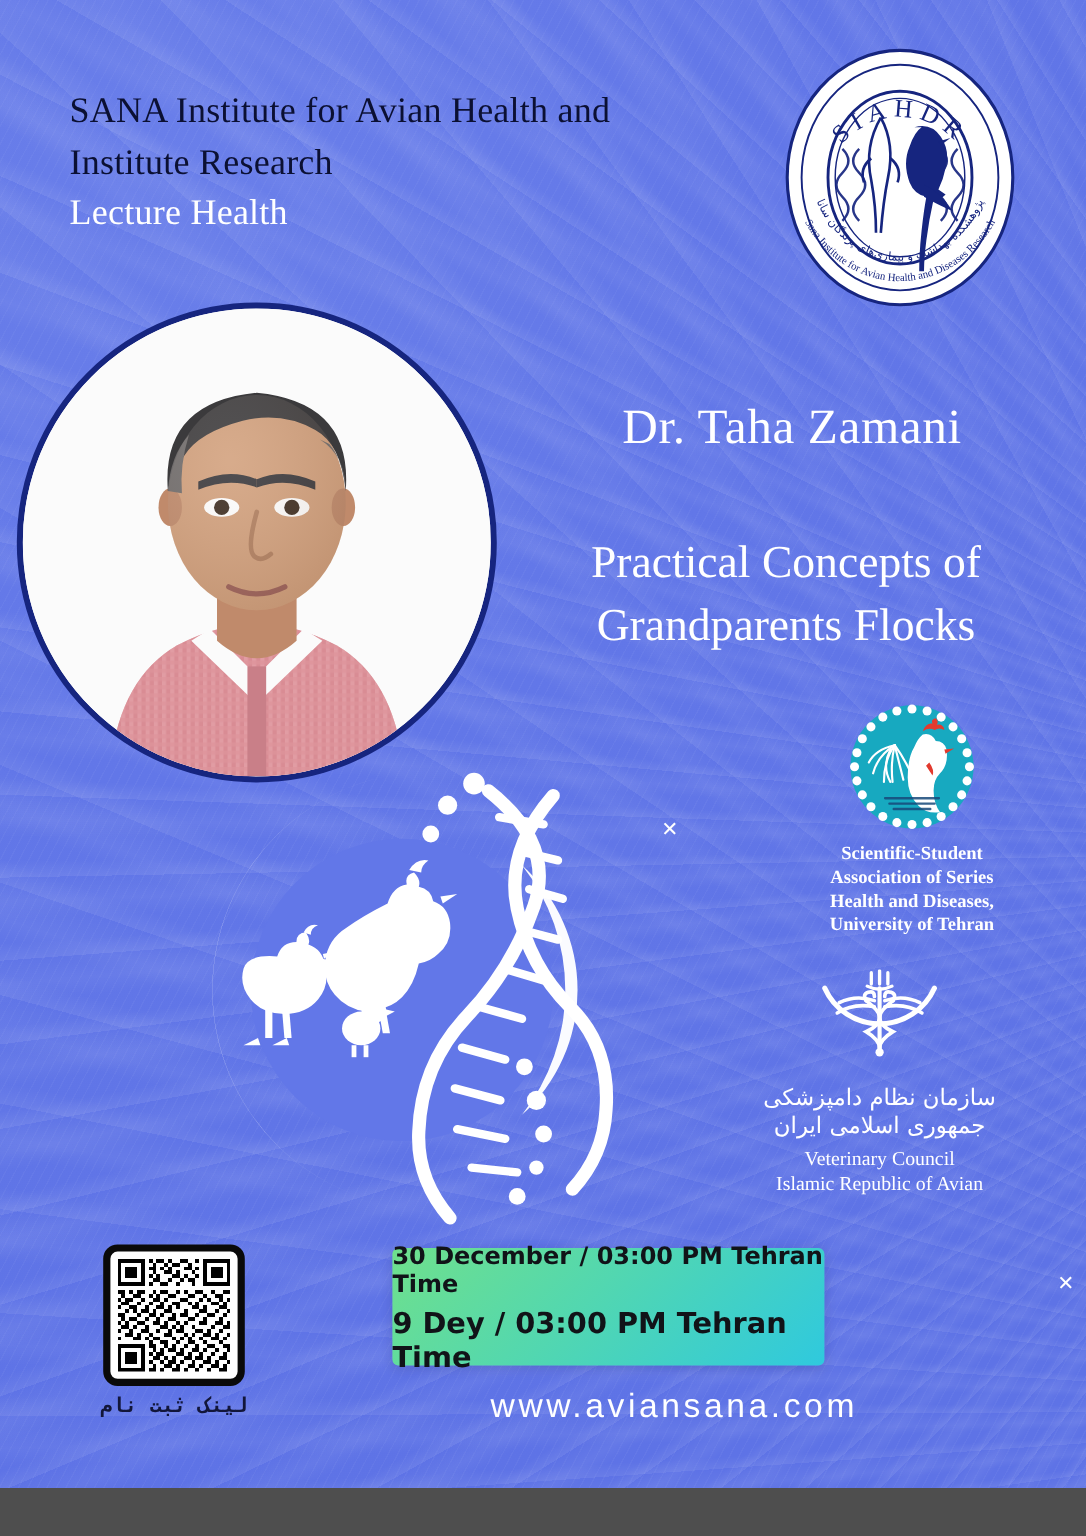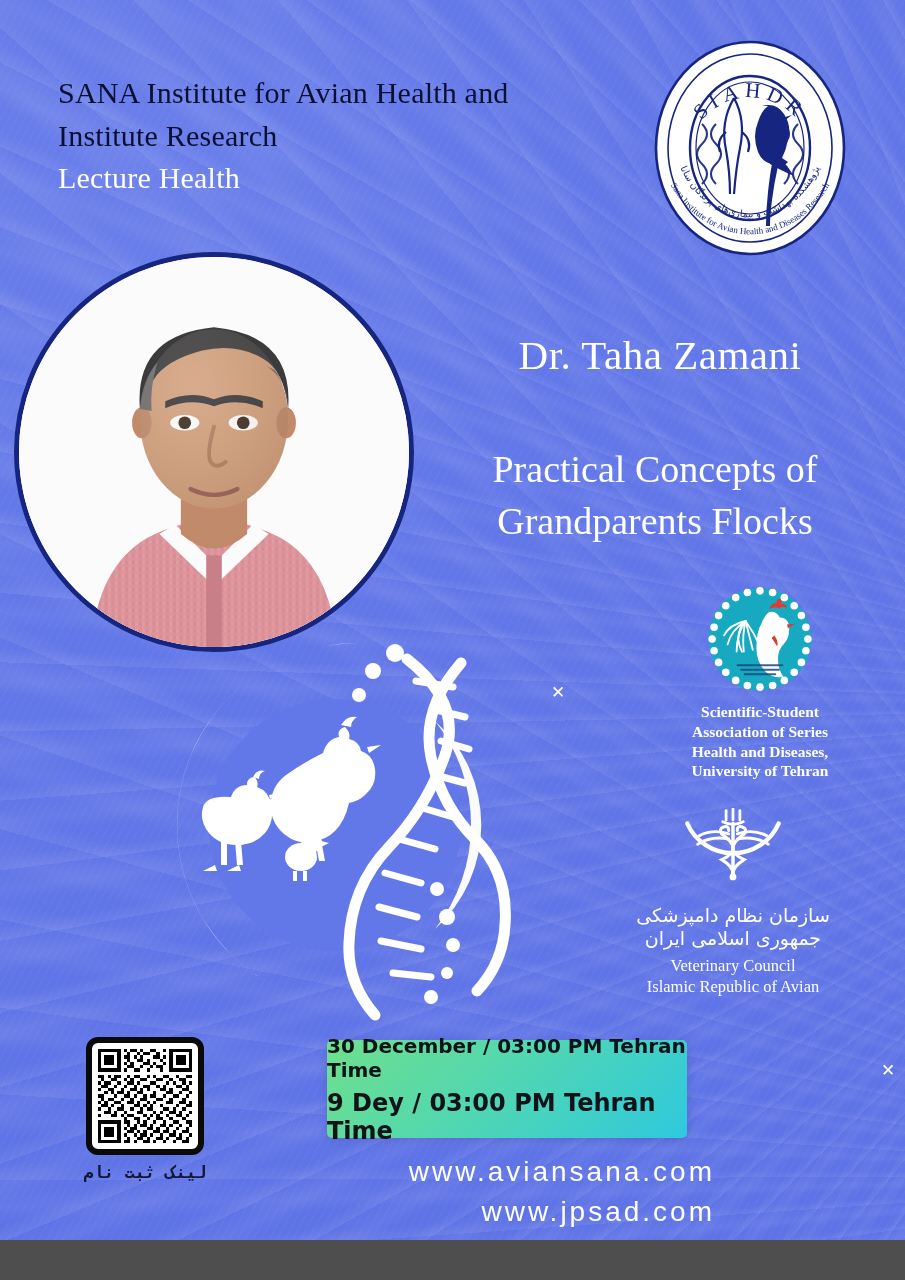--- a/index.html
+++ b/index.html
@@ -424,21 +424,20 @@
     </div>
   </div>
 
   <div class="badge">
     <div class="l1">30 December / 03:00 PM Tehran Time</div>
     <div class="l2">9 Dey / 03:00 PM Tehran Time</div>
   </div>
 
   <div class="sites">
     <div>www.aviansana.com</div>
-    <div>www.jpsad.com</div>
   </div>
 
   <div class="qr-wrap">
     <div class="qr-box">
       <svg viewBox="0 0 29 29" shape-rendering="crispEdges">
         <rect width="29" height="29" fill="#fff"></rect>
         <g fill="#000">
           <path d="M0 0h7v7h-7z"></path>
             <path d="M22 0h7v7h-7z"></path>
             <path d="M0 22h7v7h-7z"></path>

